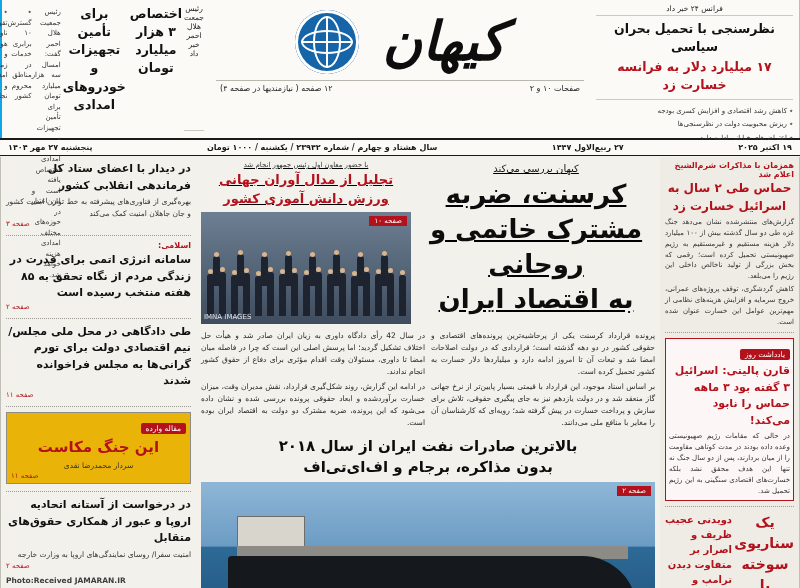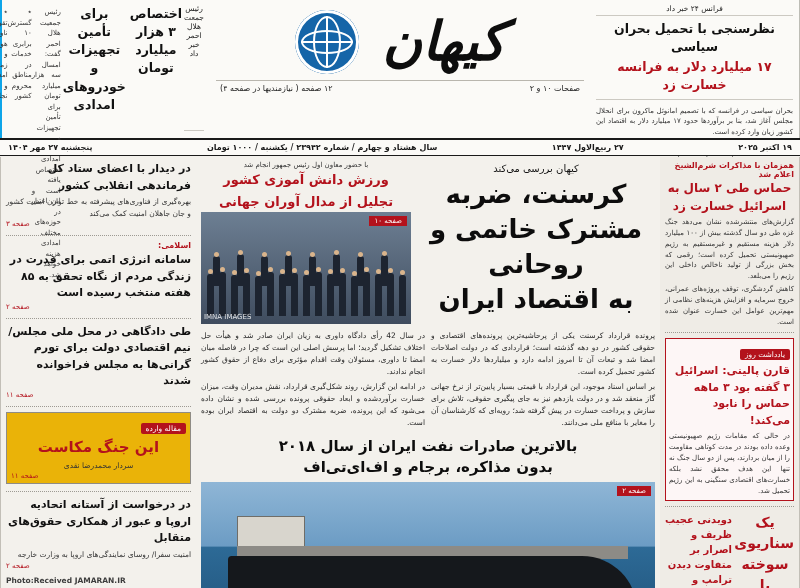--- a/index.html
+++ b/index.html
@@ -236,21 +236,20 @@
         <span>۱۲ صفحه ( نیازمندیها در صفحه ۴)</span>
         <span>صفحات ۱۰ و ۲</span>
       </div>
     </div>
 
     <div class="mast-col mast-left">
       <div class="mast-topline">فرانس ۲۴ خبر داد</div>
       <div class="mast-head-item">نظرسنجی با تحمیل بحران سیاسی</div>
       <div class="mast-head-item red">۱۷ میلیارد دلار به فرانسه خسارت زد</div>
       <div class="mast-rule"></div>
-      <div class="mast-sub">بحران سیاسی در فرانسه که با تصمیم امانوئل ماکرون برای انحلال مجلس آغاز شد، بنا بر برآوردها حدود ۱۷ میلیارد دلار به اقتصاد این کشور زیان وارد کرده است.</div>
       <div class="mast-sub">٭ کاهش رشد اقتصادی و افزایش کسری بودجه</div>
       <div class="mast-sub">٭ ریزش محبوبیت دولت در نظرسنجی‌ها</div>
       <div class="mast-sub">٭ اعتراض‌های خیابانی ادامه دارد</div>
     </div>
   </div>
 
   <div class="dateband">
     <span>پنجشنبه ۲۷ مهر ۱۴۰۴</span>
     <span>سال هشتاد و چهارم / شماره ۲۳۹۴۲ / یکشنبه / ۱۰۰۰ تومان</span>
     <span>۲۷ ربیع‌الاول ۱۴۴۷</span>
@@ -291,26 +290,26 @@
 
       <div class="side-item">
         <div class="side-title">در درخواست از آستانه اتحادیه اروپا و عبور از همکاری حقوق‌های متقابل</div>
         <div class="side-body">امنیت سفرا/ روسای نمایندگی‌های اروپا به وزارت خارجه</div>
         <div class="side-more">صفحه ۲</div>
       </div>
     </div>
 
     <div class="col-main">
 
-      <div style="display:flex; flex-direction:row-reverse; gap:6px;">
+      <div style="display:flex; flex-direction:row-reverse; gap:6px;text-decoration:underline;">
 
         <div style="width:210px">
           <div style="font-size:7px;color:#333;text-align:center;margin-bottom:2px">با حضور معاون اول رئیس جمهور انجام شد</div>
+          <div style="font-size:13px;font-weight:bold;color:#b3121c;text-align:center;line-height:1.45">تجلیل از مدال آوران جهانی</div>
           <div style="font-size:13px;font-weight:bold;color:#b3121c;text-align:center;line-height:1.45;margin-bottom:3px">ورزش دانش آموزی کشور</div>
-          <div style="font-size:13px;font-weight:bold;color:#b3121c;text-align:center;line-height:1.45">تجلیل از مدال آوران جهانی</div>
           <div class="photo groupphoto">
             <div class="gp-rows">
               <div class="gp-person" style="left:6px;top:62px;height:42px"></div>
                 <div class="gp-head" style="left:7px;top:57px"></div>
               <div class="gp-person" style="left:18px;top:60px;height:44px"></div>
                 <div class="gp-head" style="left:19px;top:55px"></div>
               <div class="gp-person" style="left:30px;top:63px;height:41px"></div>
                 <div class="gp-head" style="left:31px;top:58px"></div>
               <div class="gp-person" style="left:42px;top:61px;height:43px"></div>
                 <div class="gp-head" style="left:43px;top:56px"></div>

